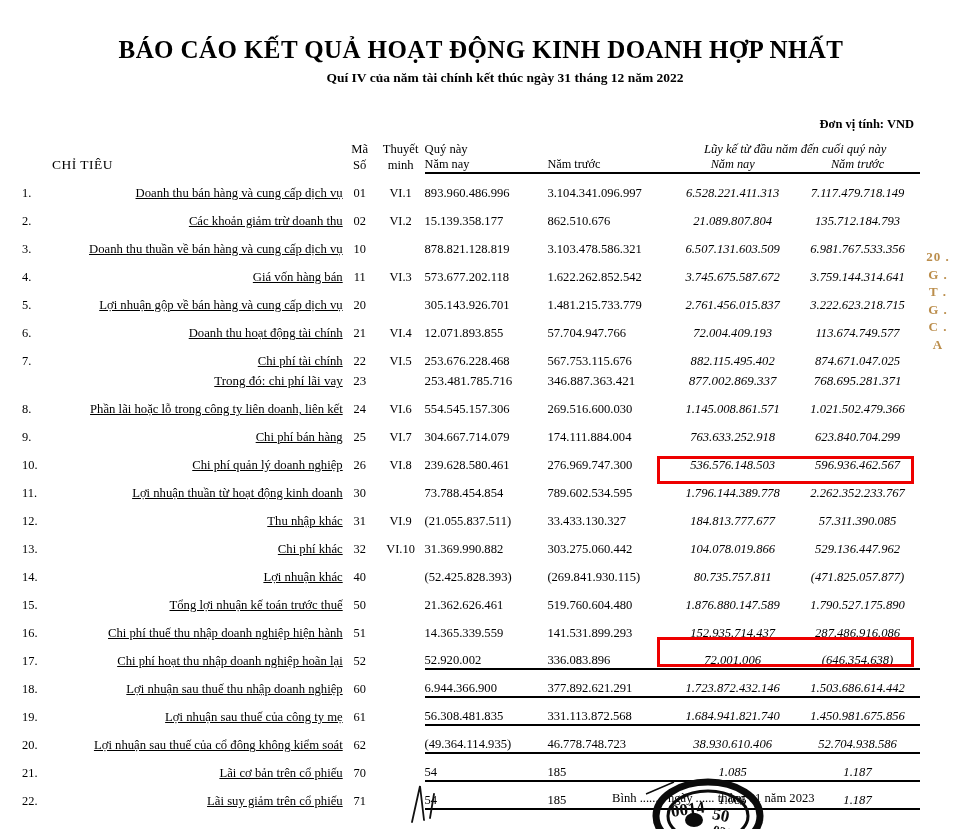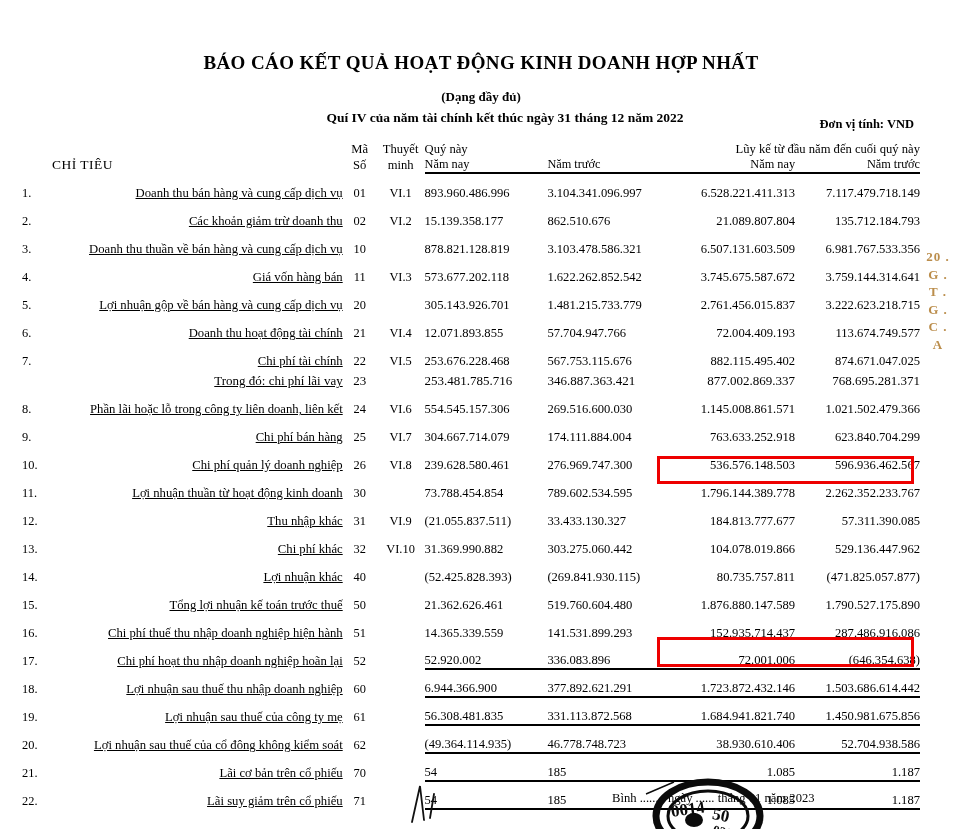--- a/index.html
+++ b/index.html
@@ -20,25 +20,25 @@
 
   
   #title-block {
     position: absolute;
     left: 0;
     top: 36px;
     width: 962px;
     text-align: center;
   }
   #doc-title {
-    font-size: 19px;
+    font-size: 25px;
     font-weight: bold;
     letter-spacing: 0.4px;
     line-height: 1.15;
-    margin: 16px;
+    margin: 0;
   }
   #doc-subtitle {
     font-size: 13px;
     font-weight: bold;
     margin: 7px 0 0 0;
     line-height: 1.15;
   }
   #doc-period {
     font-size: 13.5px;
     font-weight: bold;
@@ -100,21 +100,21 @@
     padding-bottom: 2px;
   }
   .hdr-spacer { border-bottom: none; }
 
   
   .c-num   { width: 30px;  text-align: left; padding-left: 6px; }
   .c-name  { width: 292px; text-align: right; text-decoration: underline; }
   .c-code  { width: 34px;  text-align: center; }
   .c-note  { width: 48px;  text-align: center; }
   .c-val   { width: 123px; text-align: left; padding-right: 4px; }
-  .c-val-w { width: 125px; text-align: right; padding-right: 4px; }
+  .c-val-w { width: 125px; text-align: center; padding-right: 4px; font-style: italic; }
 
   .body-row td { height: 28px; font-size: 12.7px; }
   .body-row .c-num  { font-weight: bold; font-size: 12.4px; }
   .body-row .c-name { font-weight: bold; }
   .body-row .c-code { font-weight: bold; font-size: 12.4px; }
   .body-row .c-note { font-weight: bold; font-size: 12.4px; }
   .body-row .c-val, .body-row .c-val-w { font-weight: bold; font-size: 12.6px; }
 
   
   .sub-row td { height: 20px; font-size: 13px; }
@@ -177,21 +177,20 @@
     height: 53px;
     overflow: hidden;
     pointer-events: none;
   }
 </style>
 </head>
 <body>
 
 <div id="title-block">
   <div id="doc-title">BÁO CÁO KẾT QUẢ HOẠT ĐỘNG KINH DOANH HỢP NHẤT</div>
-  <div id="doc-subtitle">(Dạng đầy đủ)</div>
   <div id="doc-period">Quí IV của năm tài chính kết thúc ngày 31 tháng 12 năm 2022</div>
 </div>
 
 <div id="unit-note">Đơn vị tính: VND</div>
 
 <table id="report-table">
   <thead>
     <tr>
       <td class="c-num hdr-spacer"></td>
       <td class="hdr-chitieu" rowspan="2">CHỈ TIÊU</td>

